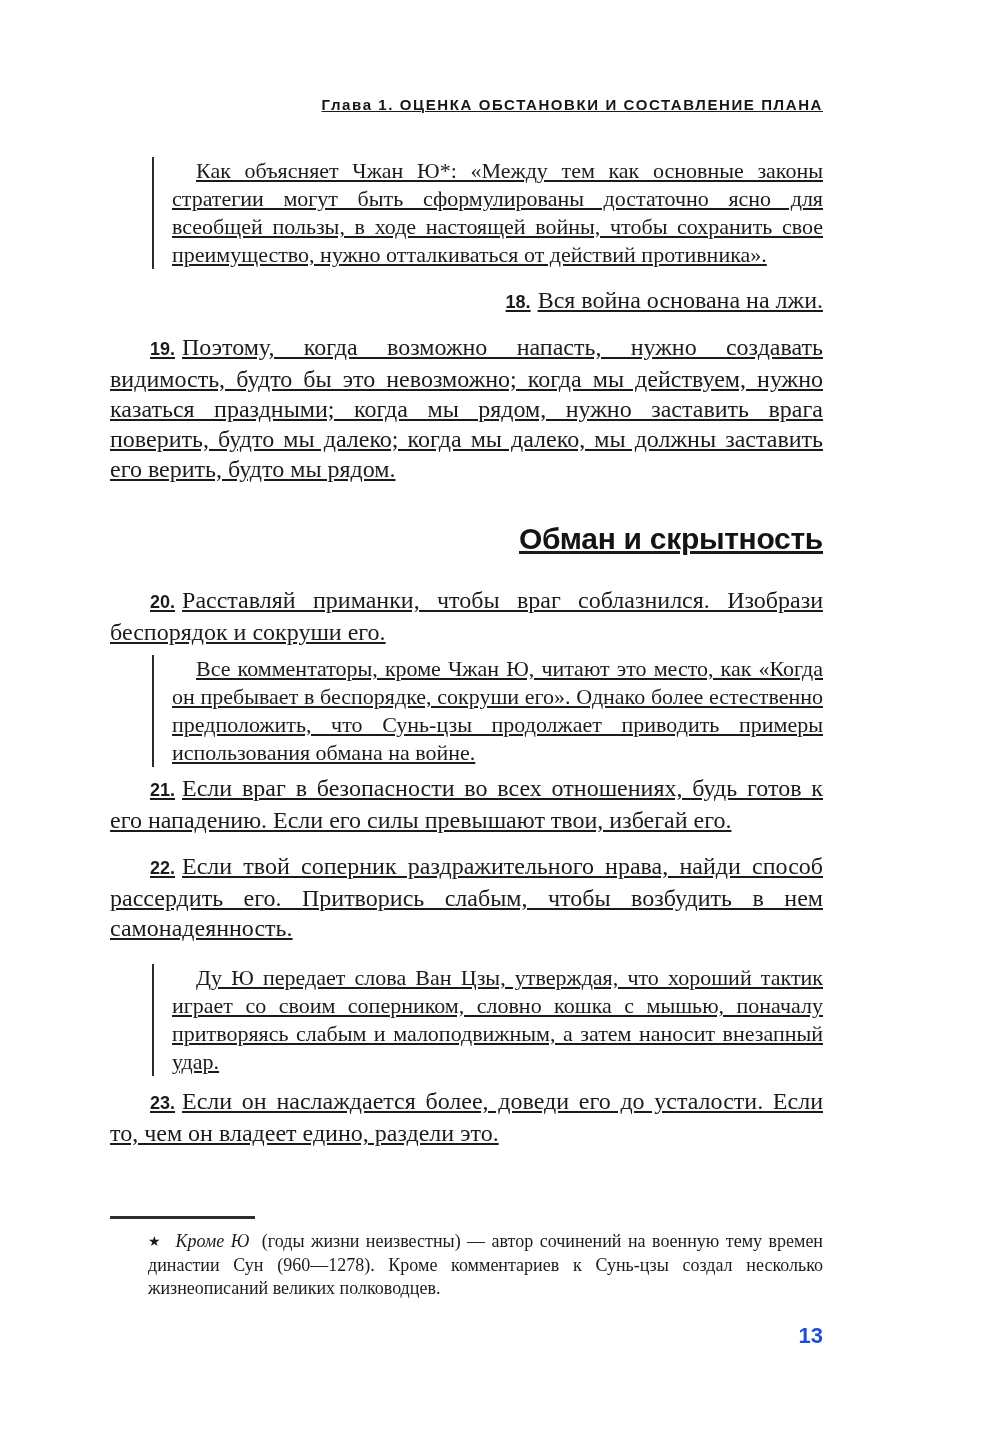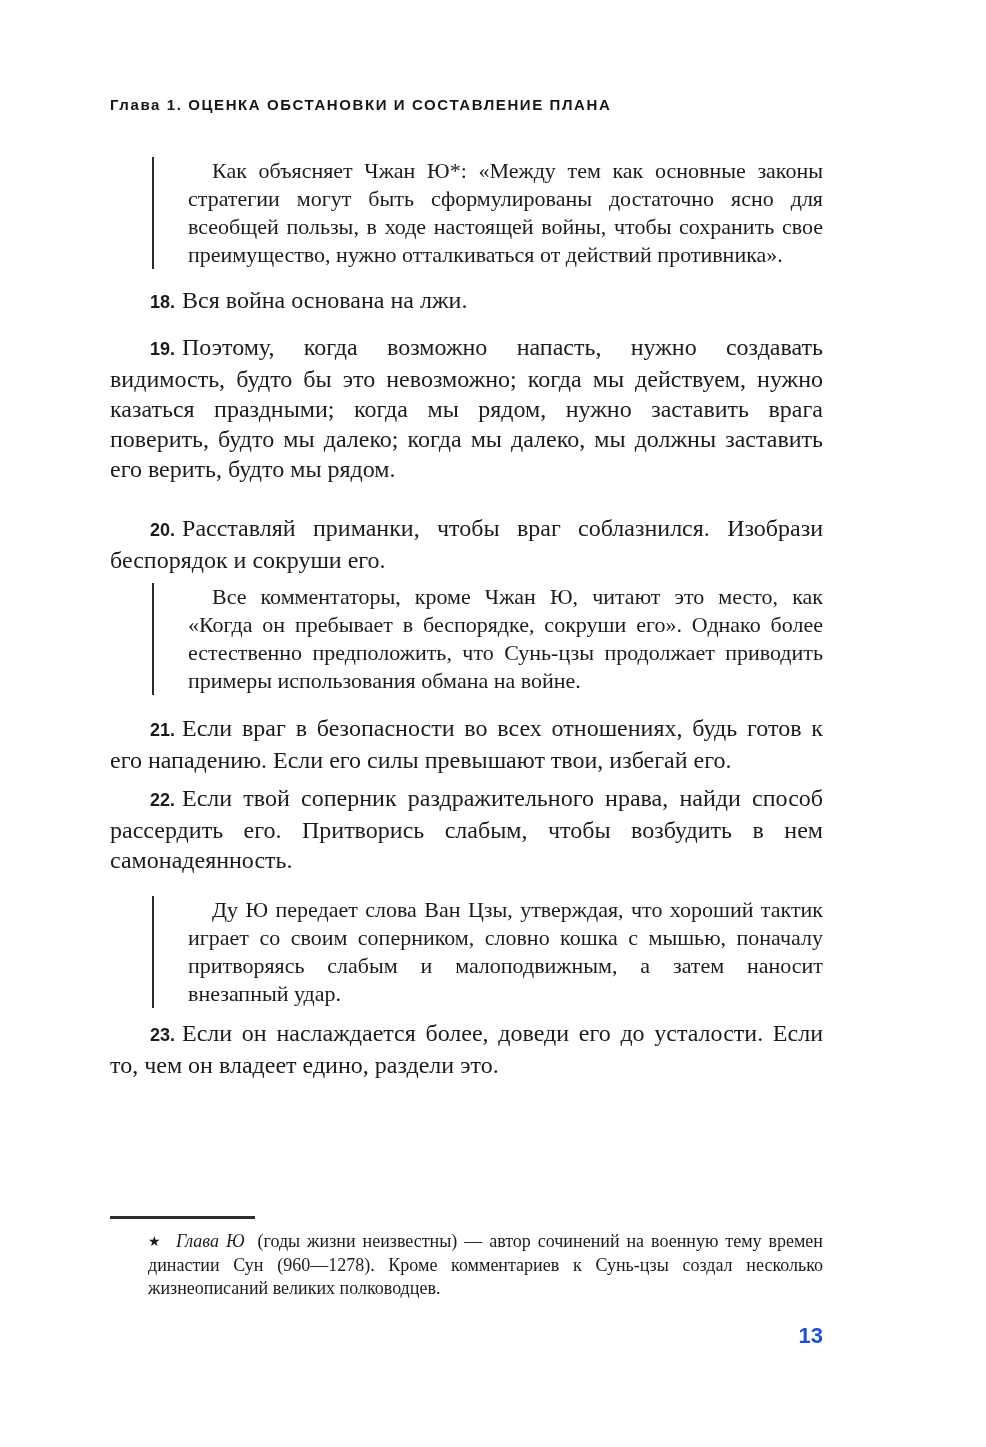--- a/index.html
+++ b/index.html
@@ -8,36 +8,36 @@
     position:relative;
     width:986px; height:1447px;
     margin:0 auto;
     background:#ffffff;
     overflow:hidden;
     color:#1b1b1b;
     font-family:"Liberation Serif", serif;
   }
   .column {
     position:absolute; left:110px; top:0; width:713px;
-    display:flex; flex-direction:column; align-items:flex-start;
+    display:flex; flex-direction:column; align-items:flex-end;text-decoration:underline;
   }
   .running-header {
     margin-top:97px;
     text-align:right;
     font-family:"Liberation Sans", sans-serif;
     font-weight:bold;
     font-size:15px; line-height:16px;
     letter-spacing:1.6px;
     color:#161616;
     white-space:nowrap;
   }
   blockquote.quote {
     border-left:2px solid #2b2b2b;
     margin-left:42px;
-    padding-left:34px;
+    padding-left:18px;
     font-size:22px; line-height:28px;
     text-align:justify;
     text-indent:24px;
     hyphens:auto;
   }
   blockquote.q1 { margin-top:44px; }
   blockquote.q2 { margin-top:8px; }
   blockquote.q3 { margin-top:21px; }
   h2.section-heading {
     font-family:"Liberation Sans", sans-serif;
@@ -51,22 +51,22 @@
   h2.h-2 { margin-top:38px; }
   p.para {
     font-size:24px; line-height:30px;
     text-align:justify;
     text-indent:40px;
     hyphens:auto;
   }
   p.p18 { margin-top:16px; }
   p.p19 { margin-top:15px; }
   p.p20 { margin-top:29px; }
-  p.p21 { margin-top:18px; }
-  p.p22 { margin-top:8px; }
+  p.p21 { margin-top:6px; }
+  p.p22 { margin-top:16px; }
   p.p23 { margin-top:10px; }
   .para .num {
     font-family:"Liberation Sans", sans-serif;
     font-weight:bold;
     font-size:18px;
     margin-right:7px;
   }
   .footnote-rule {
     position:absolute; left:110px; top:1216px;
     width:145px; height:3px; background:#2e2e2e;
@@ -107,20 +107,21 @@
 
 
     <p class="para p18">
       <span class="num">18.</span><span>Вся война основана на лжи.</span>
     </p>
 
     <p class="para p19">
       <span class="num">19.</span><span>Поэтому, когда возможно напасть, нужно создавать видимость, будто бы это невозможно; когда мы действуем, нужно казаться праздными; когда мы рядом, нужно заставить врага поверить, будто мы далеко; когда мы далеко, мы должны заставить его верить, будто мы рядом.</span>
     </p>
 
+    <h2 class="section-heading h-2">Обман и скрытность</h2>
 
     <p class="para p20">
       <span class="num">20.</span><span>Расставляй приманки, чтобы враг соблазнился. Изобрази беспорядок и сокруши его.</span>
     </p>
 
     <blockquote class="quote q2">Все комментаторы, кроме Чжан Ю, читают это место, как «Когда он пребывает в беспорядке, сокруши его». Однако более естественно предположить, что Сунь-цзы продолжает приводить примеры использования обмана на войне.</blockquote>
 
     <p class="para p21">
       <span class="num">21.</span><span>Если враг в безопасности во всех отношениях, будь готов к его нападению. Если его силы превышают твои, избегай его.</span>
     </p>
@@ -133,19 +134,19 @@
 
     <p class="para p23">
       <span class="num">23.</span><span>Если он наслаждается более, доведи его до усталости. Если то, чем он владеет едино, раздели это.</span>
     </p>
 
   </div>
 
   <div class="footnote-rule"></div>
 
   <div class="footnote">
-    <span class="fn-star">★</span><span class="fn-term">Глава Ю </span><span>(годы жизни неизвестны) — автор сочинений на военную тему времен династии Сун (960—1278). Кроме комментариев к Сунь-цзы создал несколько жизнеописаний великих полководцев.</span>
+    <span class="fn-star">★</span><span class="fn-term">Кроме Ю </span><span>(годы жизни неизвестны) — автор сочинений на военную тему времен династии Сун (960—1278). Кроме комментариев к Сунь-цзы создал несколько жизнеописаний великих полководцев.</span>
   </div>
 
   <div class="page-number">
     <span>13</span>
   </div>
 </div>
 
 </body></html>

